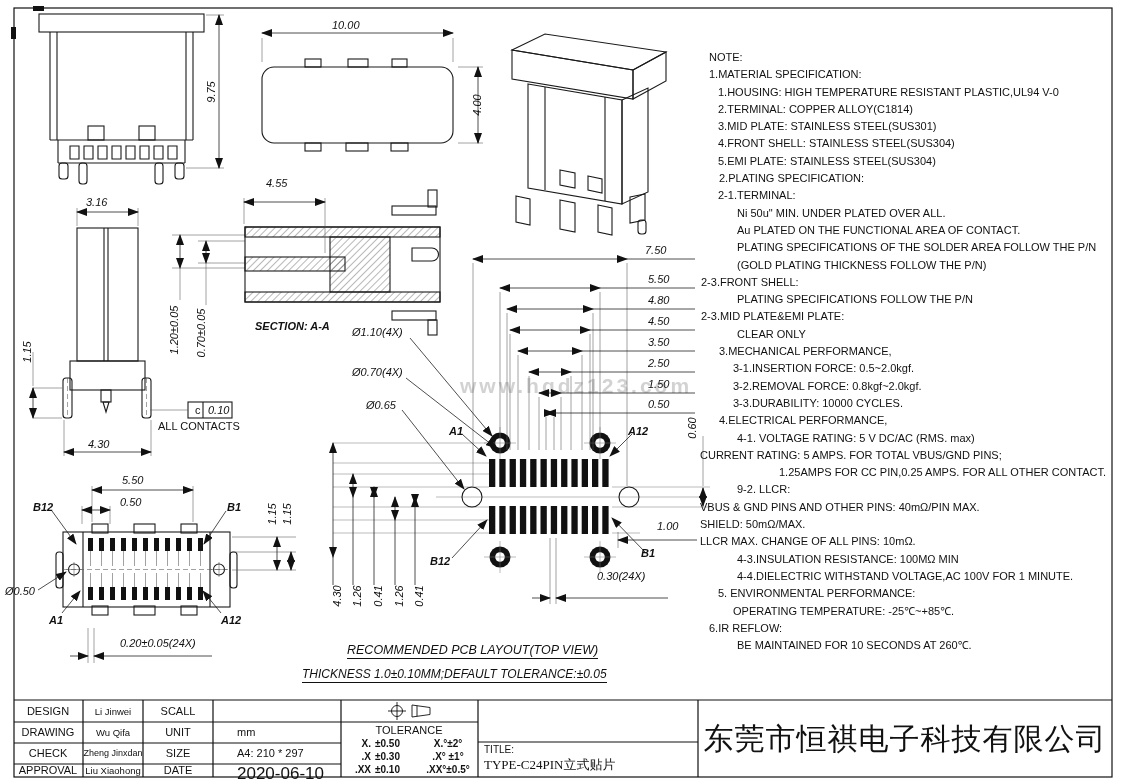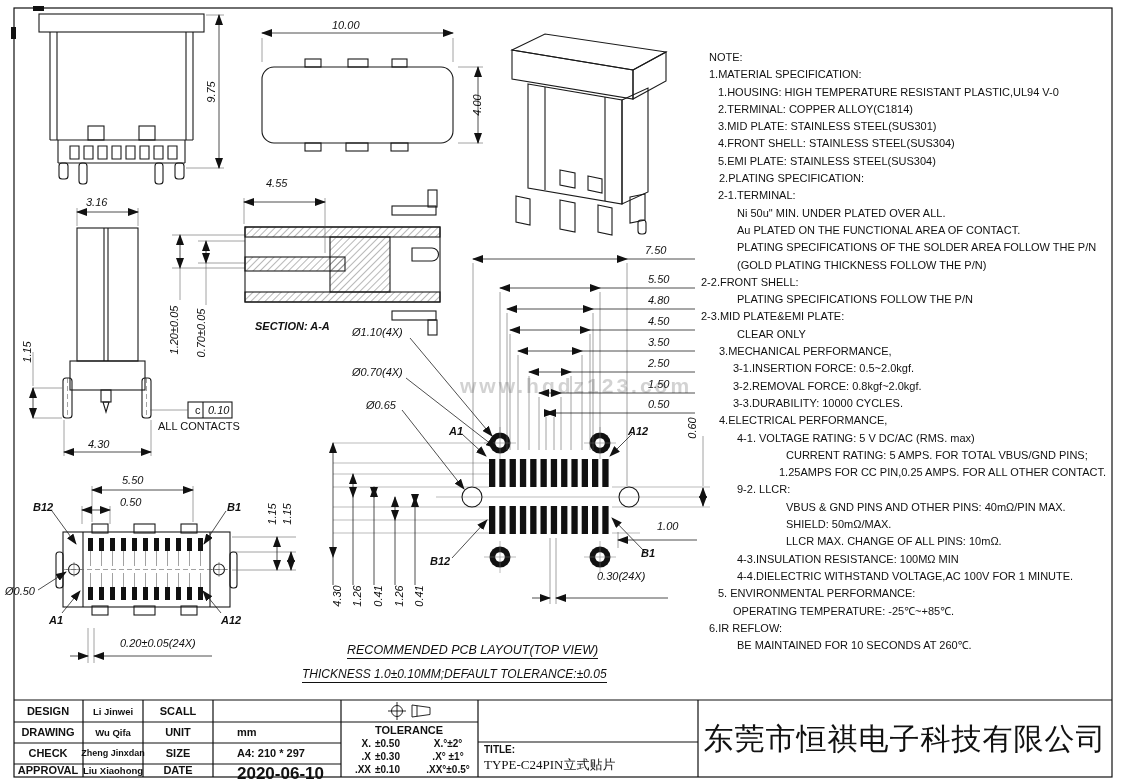--- a/index.html
+++ b/index.html
@@ -17,23 +17,23 @@
   .tb{fill:none;stroke:#111;stroke-width:1.2}
   
   .dl{position:absolute;font-size:11px;font-style:italic;white-space:nowrap;color:#111;line-height:1}
   .rot{transform:translate(-50%,-50%) rotate(-90deg)}
   .cap{position:absolute;font-style:italic;white-space:nowrap;border-bottom:1.2px solid #111;padding-bottom:1px}
   .wm{position:absolute;left:460px;top:374px;font-size:21px;letter-spacing:3px;color:#c8c8c8;opacity:.8;font-weight:bold}
   
   .notes{position:absolute;left:700px;top:49px;width:418px;font-size:11px;line-height:17.3px;white-space:nowrap}
   .notes div{height:17.3px}
   .na{margin-left:1px}.nb{margin-left:9px}.nc{margin-left:19px}.nd{margin-left:18px}
-  .ne{margin-left:33px}.nf{margin-left:37px}.ng{margin-left:79px}.nh{margin-left:86px}
+  .ne{margin-left:33px}.nf{margin-left:37px}.ng{margin-left:79px}.nh{}
   
-  .tbl{position:absolute;font-weight:bold;white-space:nowrap}
+  .tbl{position:absolute;font-weight:normal;white-space:nowrap}
   .cen{transform:translateX(-50%)}
   .tolrow{position:absolute;left:347px;width:128px;display:flex;font-size:10px;font-weight:bold;white-space:nowrap}
   .tolrow .s1{width:24px;text-align:right}
   .tolrow .s2{width:46px;text-align:left;margin-left:4px}
   .tolrow .s3{flex:1;text-align:center}
   .company{position:absolute;left:700px;top:719px;width:410px;text-align:center;
            font-family:"Liberation Serif",serif;font-size:30px;letter-spacing:1px}
   .titleval{position:absolute;left:484px;top:756px;font-family:"Liberation Serif",serif;font-size:13px}
 </style>
 </head>
@@ -344,21 +344,21 @@
     <div class="nd">2.TERMINAL: COPPER ALLOY(C1814)</div>
     <div class="nd">3.MID PLATE: STAINLESS STEEL(SUS301)</div>
     <div class="nd">4.FRONT SHELL: STAINLESS STEEL(SUS304)</div>
     <div class="nd">5.EMI PLATE: STAINLESS STEEL(SUS304)</div>
     <div class="nc">2.PLATING SPECIFICATION:</div>
     <div class="nd">2-1.TERMINAL:</div>
     <div class="nf">Ni 50u" MIN. UNDER PLATED OVER ALL.</div>
     <div class="nf">Au PLATED ON THE FUNCTIONAL AREA OF CONTACT.</div>
     <div class="nf">PLATING SPECIFICATIONS OF THE SOLDER AREA FOLLOW THE P/N</div>
     <div class="nf">(GOLD PLATING THICKNESS FOLLOW THE P/N)</div>
-    <div class="na">2-2.FRONT SHELL:</div>
+    <div class="na">2-3.FRONT SHELL:</div>
     <div class="nf">PLATING SPECIFICATIONS FOLLOW THE P/N</div>
     <div class="na">2-3.MID PLATE&amp;EMI PLATE:</div>
     <div class="nf">CLEAR ONLY</div>
     <div class="nc">3.MECHANICAL PERFORMANCE,</div>
     <div class="ne">3-1.INSERTION FORCE: 0.5~2.0kgf.</div>
     <div class="ne">3-2.REMOVAL FORCE: 0.8kgf~2.0kgf.</div>
     <div class="ne">3-3.DURABILITY: 10000 CYCLES.</div>
     <div class="nc">4.ELECTRICAL PERFORMANCE,</div>
     <div class="nf">4-1. VOLTAGE RATING: 5 V DC/AC (RMS. max)</div>
     <div class="nh">CURRENT RATING: 5 AMPS. FOR TOTAL VBUS/GND PINS;</div>

